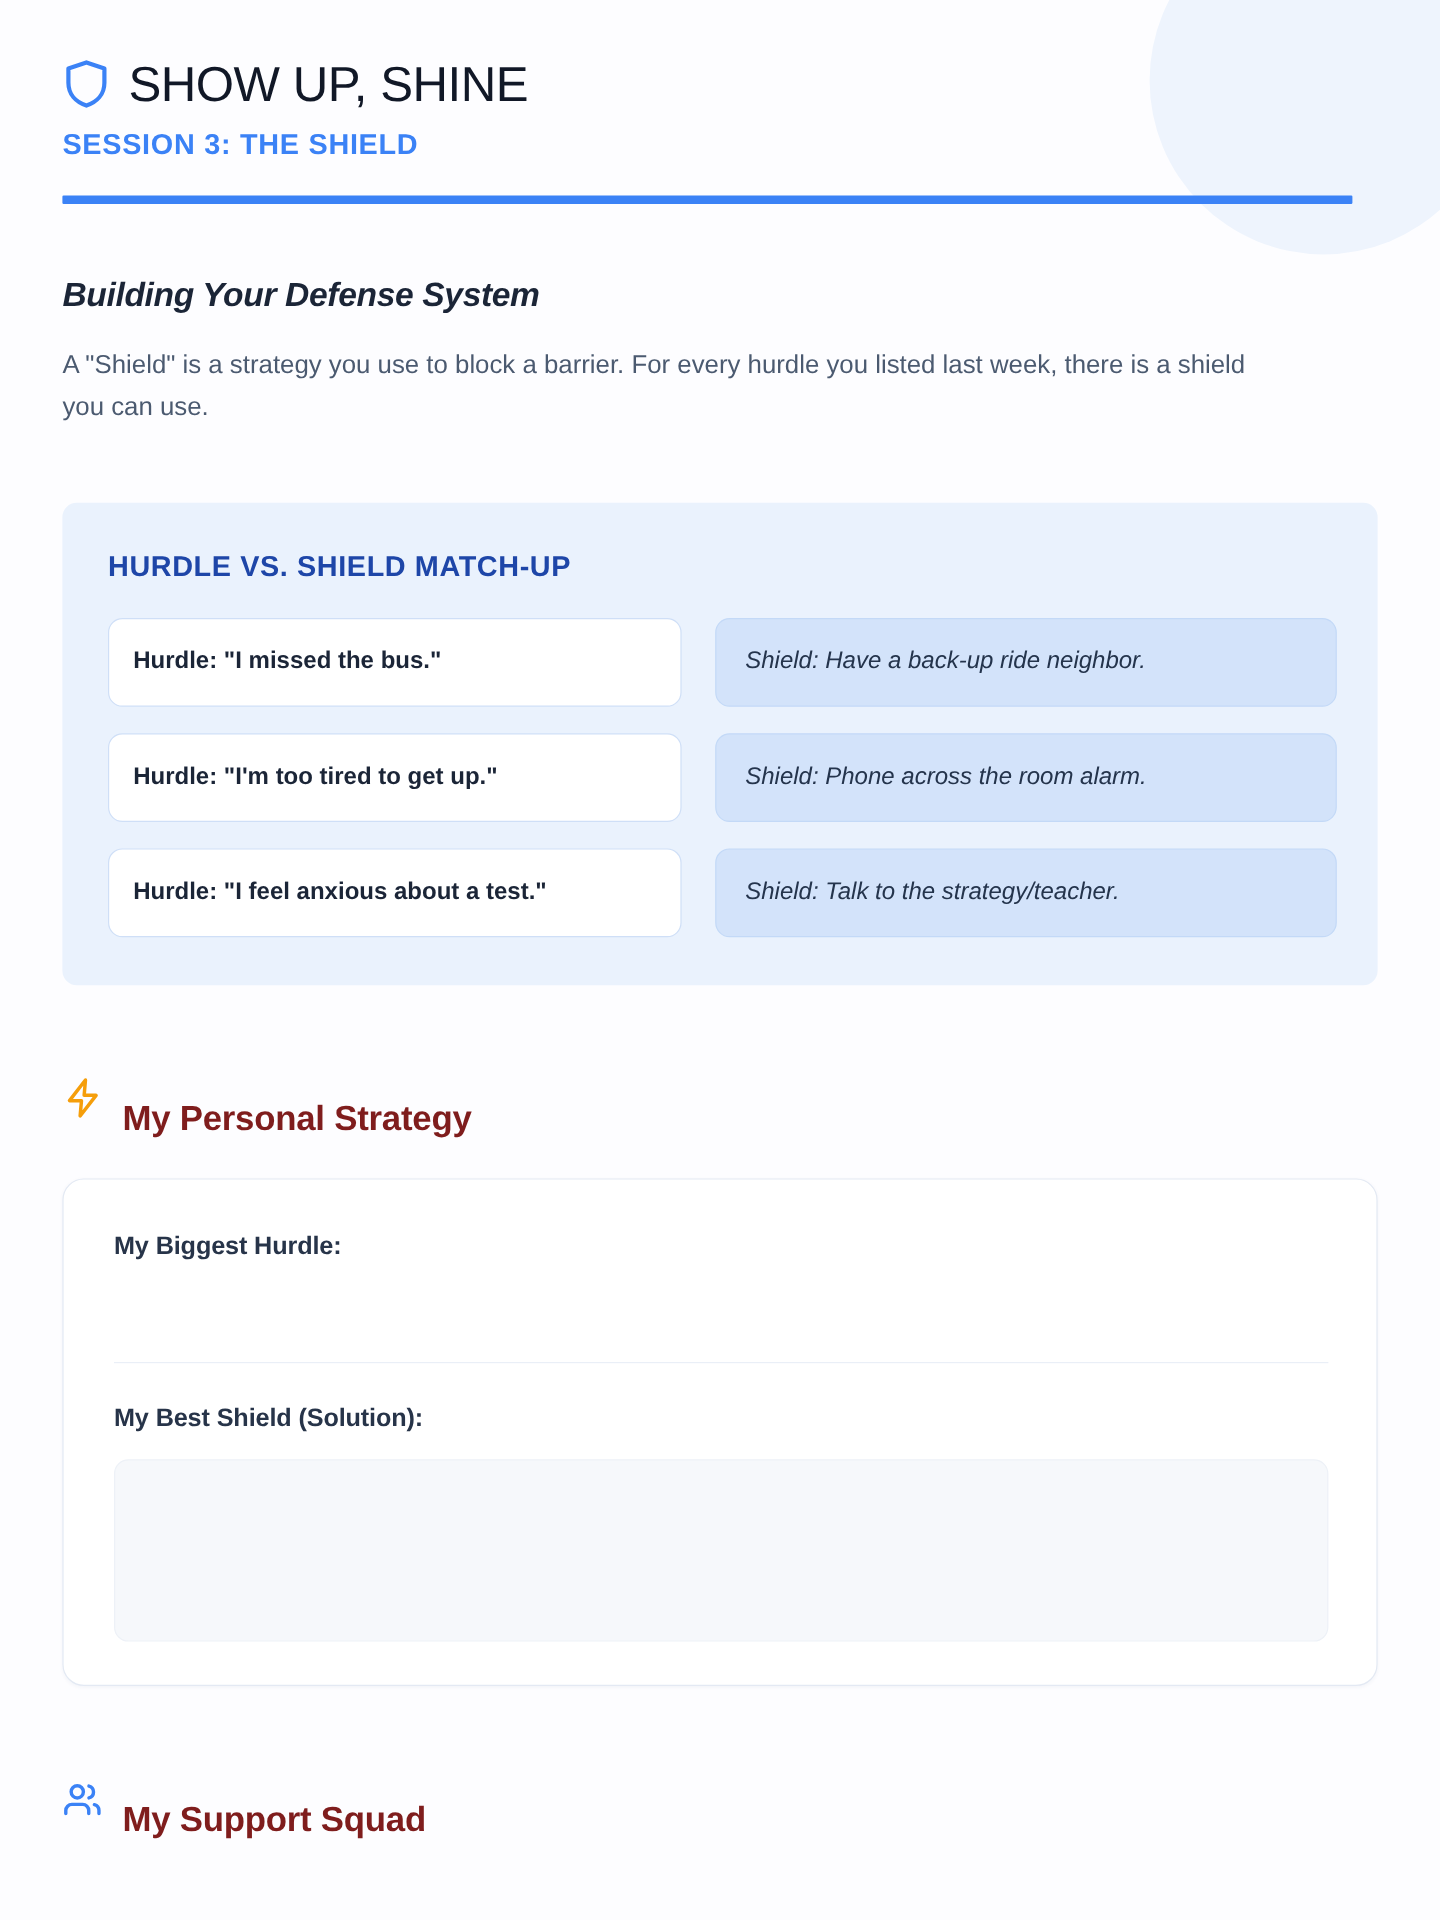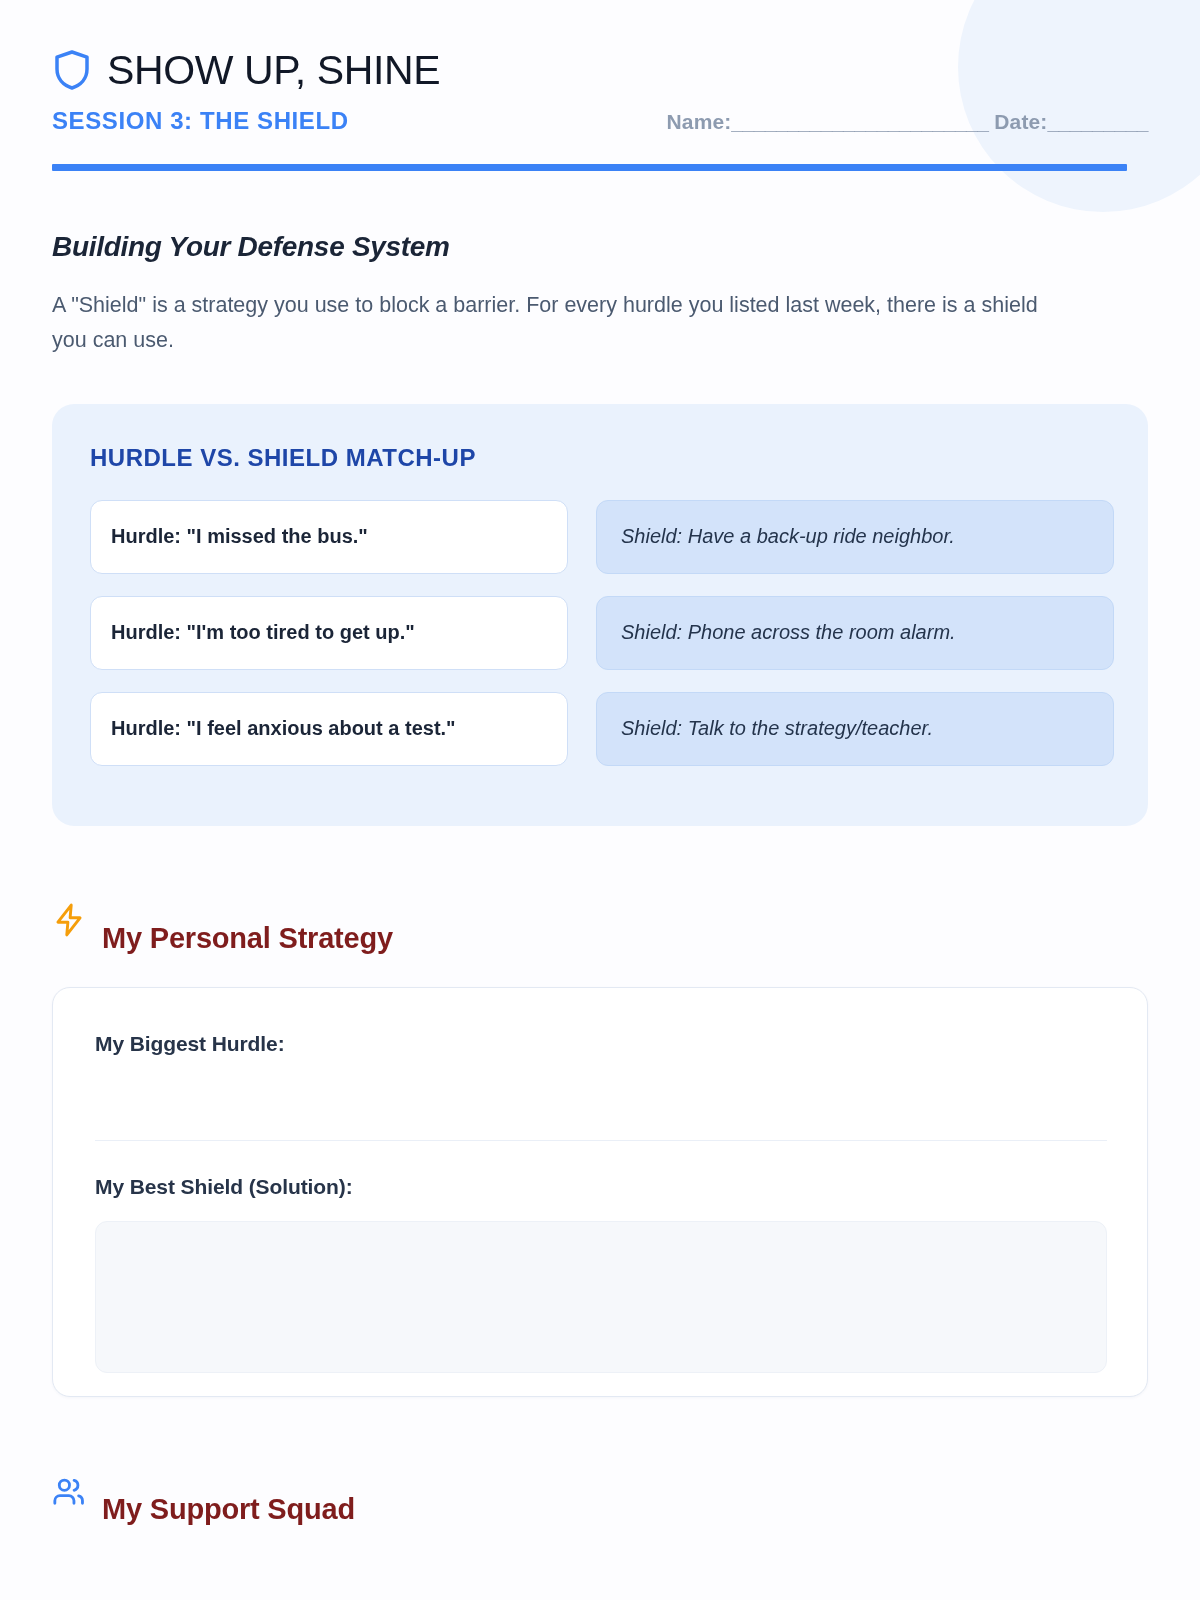--- a/index.html
+++ b/index.html
@@ -102,24 +102,24 @@
   .intro p {
     margin-top: 25px;
     font-size: 21.5px;
     line-height: 1.62;
     color: #4b5a70;
     max-width: 1010px;
   }
 
   
   .matchup {
-    margin-top: 46px;
+    margin-top: 62px;
     background: #eaf2fd;
-    border-radius: 22px;
-    padding: 40px 34px 60px 38px;
+    border-radius: 12px;
+    padding: 40px 34px 40px 38px;
   }
   .matchup-title {
     font-size: 24px;
     font-weight: 800;
     letter-spacing: 0.5px;
     color: #1e46a8;
     margin-bottom: 28px;
   }
   .pair-row {
     display: flex;
@@ -170,21 +170,21 @@
     letter-spacing: -0.2px;
     margin-top: 36px;
   }
 
   
   .strategy-card {
     margin-top: 32px;
     background: #ffffff;
     border: 1.5px solid #e3e9f3;
     border-radius: 18px;
-    padding: 44px 40px 23px 42px;
+    padding: 44px 40px 36px 42px;
     box-shadow: 0 1px 3px rgba(30,50,90,0.04);
   }
   .field-label {
     font-size: 21px;
     font-weight: 800;
     color: #273449;
     letter-spacing: -0.1px;
   }
   .write-space { height: 84px; }
   .field-divider {
@@ -214,24 +214,20 @@
           <span class="ico">
             <svg class="shield-logo" viewBox="0 0 24 26" fill="none" stroke="#3b82f6" stroke-width="2.1" stroke-linecap="round" stroke-linejoin="round">
               <path d="M12 2.2 L21 5.3 V12.4 C21 18.2 17.2 22.1 12 23.8 C6.8 22.1 3 18.2 3 12.4 V5.3 Z"></path>
             </svg>
           </span>
           <div class="brand-title">SHOW UP, SHINE</div>
         </div>
         <div class="session-label">SESSION 3: THE SHIELD</div>
       </div>
 
-      <div class="namedate">
-        <span>Name:</span><span class="gap">_______________________</span>
-        <span>Date:</span><span class="gap">_________</span>
-      </div>
     </div>
 
     <div class="rule"></div>
   </div>
 
   <div class="intro">
     <h2>Building Your Defense System</h2>
     <p>A "Shield" is a strategy you use to block a barrier. For every hurdle you listed last week, there is a shield you can use.</p>
   </div>
 

